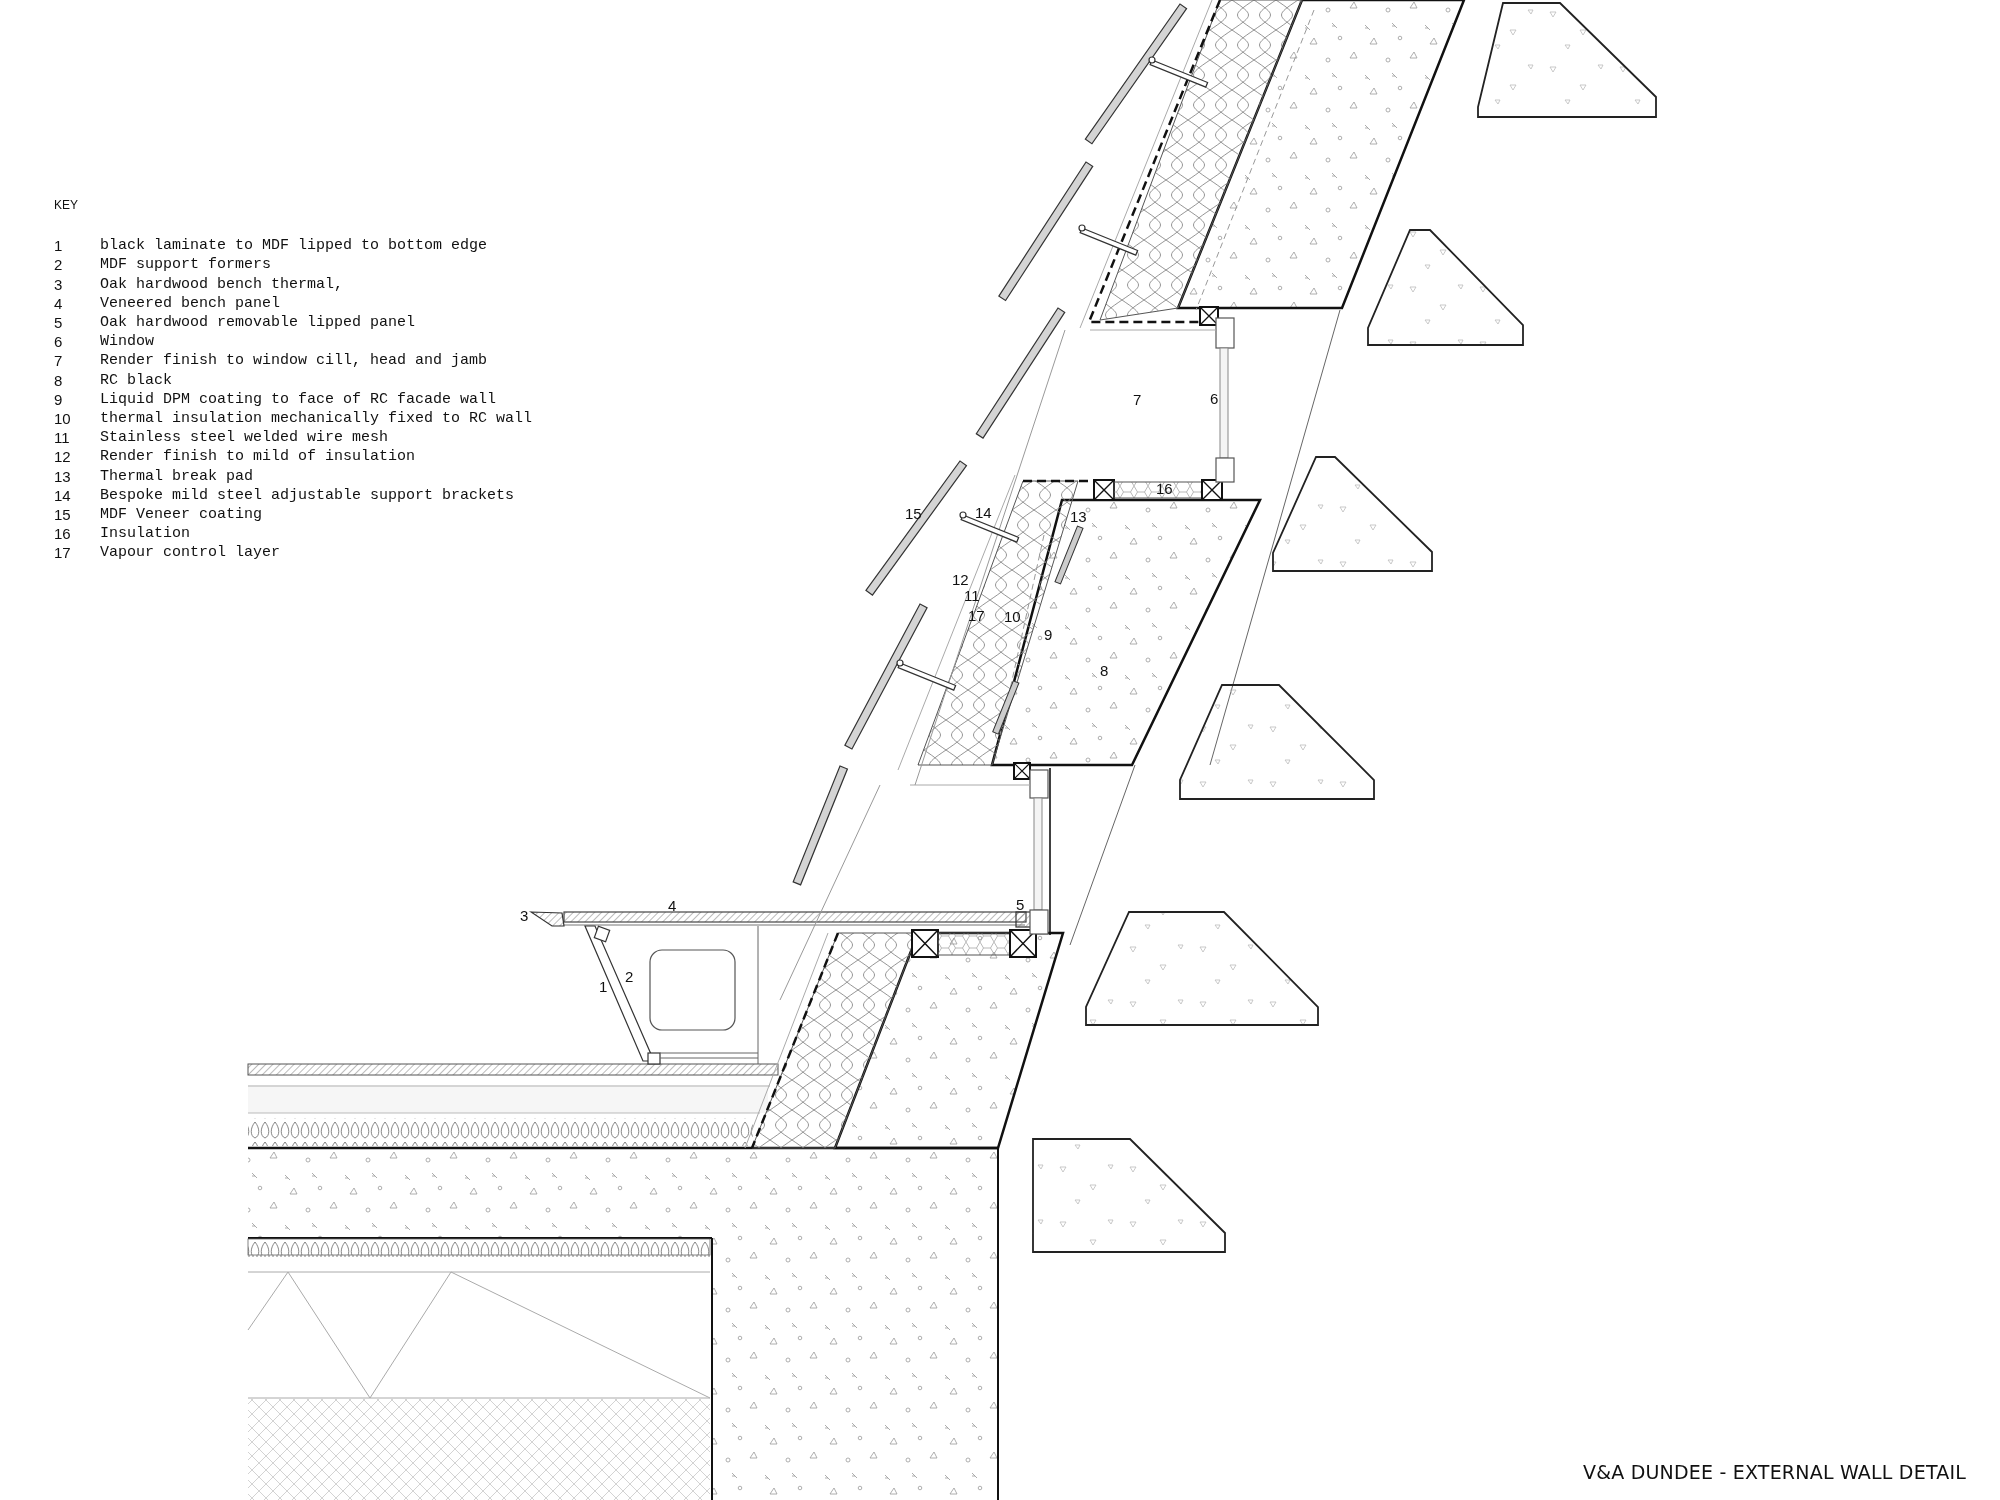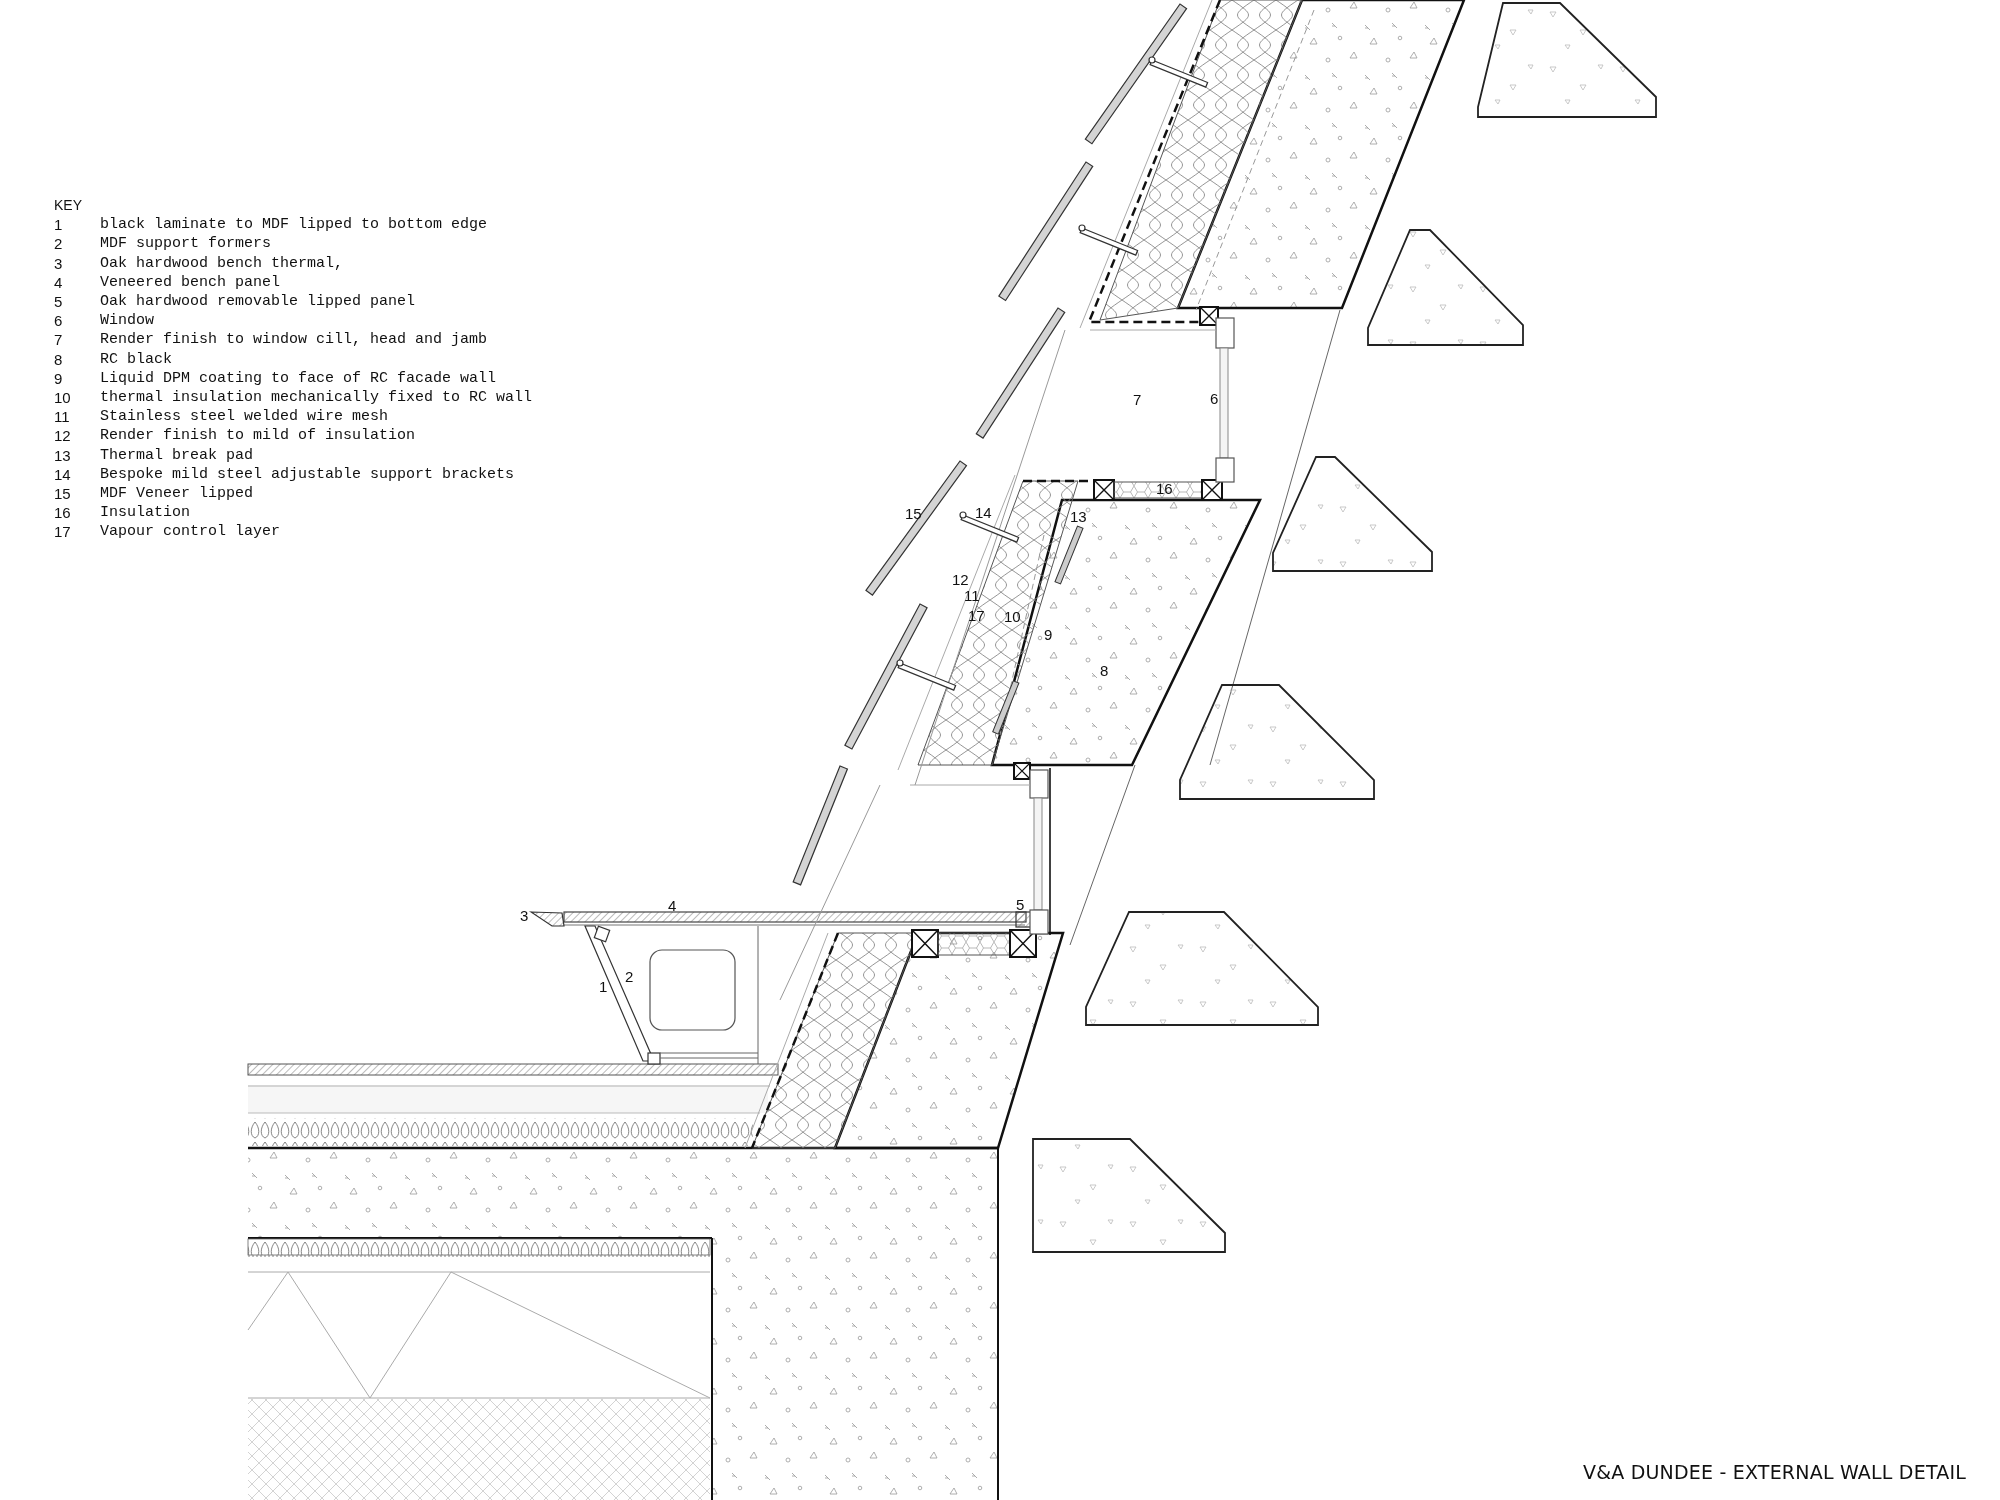--- a/index.html
+++ b/index.html
@@ -1,19 +1,19 @@
 <!DOCTYPE html>
 <html><head>
 <meta charset="utf-8">
 <style>
   html, body { margin: 0; padding: 0; background: #ffffff; }
   body { width: 2000px; height: 1500px; position: relative; overflow: hidden; font-family: "Liberation Sans", sans-serif; color: #111; }
   #drawing { position: absolute; left: 0; top: 0; width: 2000px; height: 1500px; }
   .key { position: absolute; left: 54px; top: 196px; font-size: 15px; line-height: 19.2px; }
-  .key-title { font-size: 14px; }
+  .key-title { font-size: 12px; margin-bottom: 21px; }
   .key-row { display: flex; }
   .key-num { width: 46px; }
   .key-text { white-space: nowrap; font-family: Liberation Mono, monospace; }
   .title-block { position: absolute; left: 1583px; top: 1461px; font-size: 19px; letter-spacing: 0.2px; white-space: nowrap; font-family: "DejaVu Sans", sans-serif; text-align: right; }
   .callout { font-family: "Liberation Sans", sans-serif; font-size: 15px; fill: #111; }
 </style>
 </head>
 <body>
 
 <svg id="drawing" width="2000" height="1500" viewBox="0 0 2000 1500" xmlns="http://www.w3.org/2000/svg">
@@ -255,21 +255,21 @@
   <div class="key-row">
       <span class="key-num">13</span>
       <span class="key-text">Thermal break pad</span>
     </div>
   <div class="key-row">
       <span class="key-num">14</span>
       <span class="key-text">Bespoke mild steel adjustable support brackets</span>
     </div>
   <div class="key-row">
       <span class="key-num">15</span>
-      <span class="key-text">MDF Veneer lipped</span>
+      <span class="key-text">MDF Veneer coating</span>
     </div>
   <div class="key-row">
       <span class="key-num">16</span>
       <span class="key-text">Insulation</span>
     </div>
   <div class="key-row">
       <span class="key-num">17</span>
       <span class="key-text">Vapour control layer</span>
     </div>
 </div>

